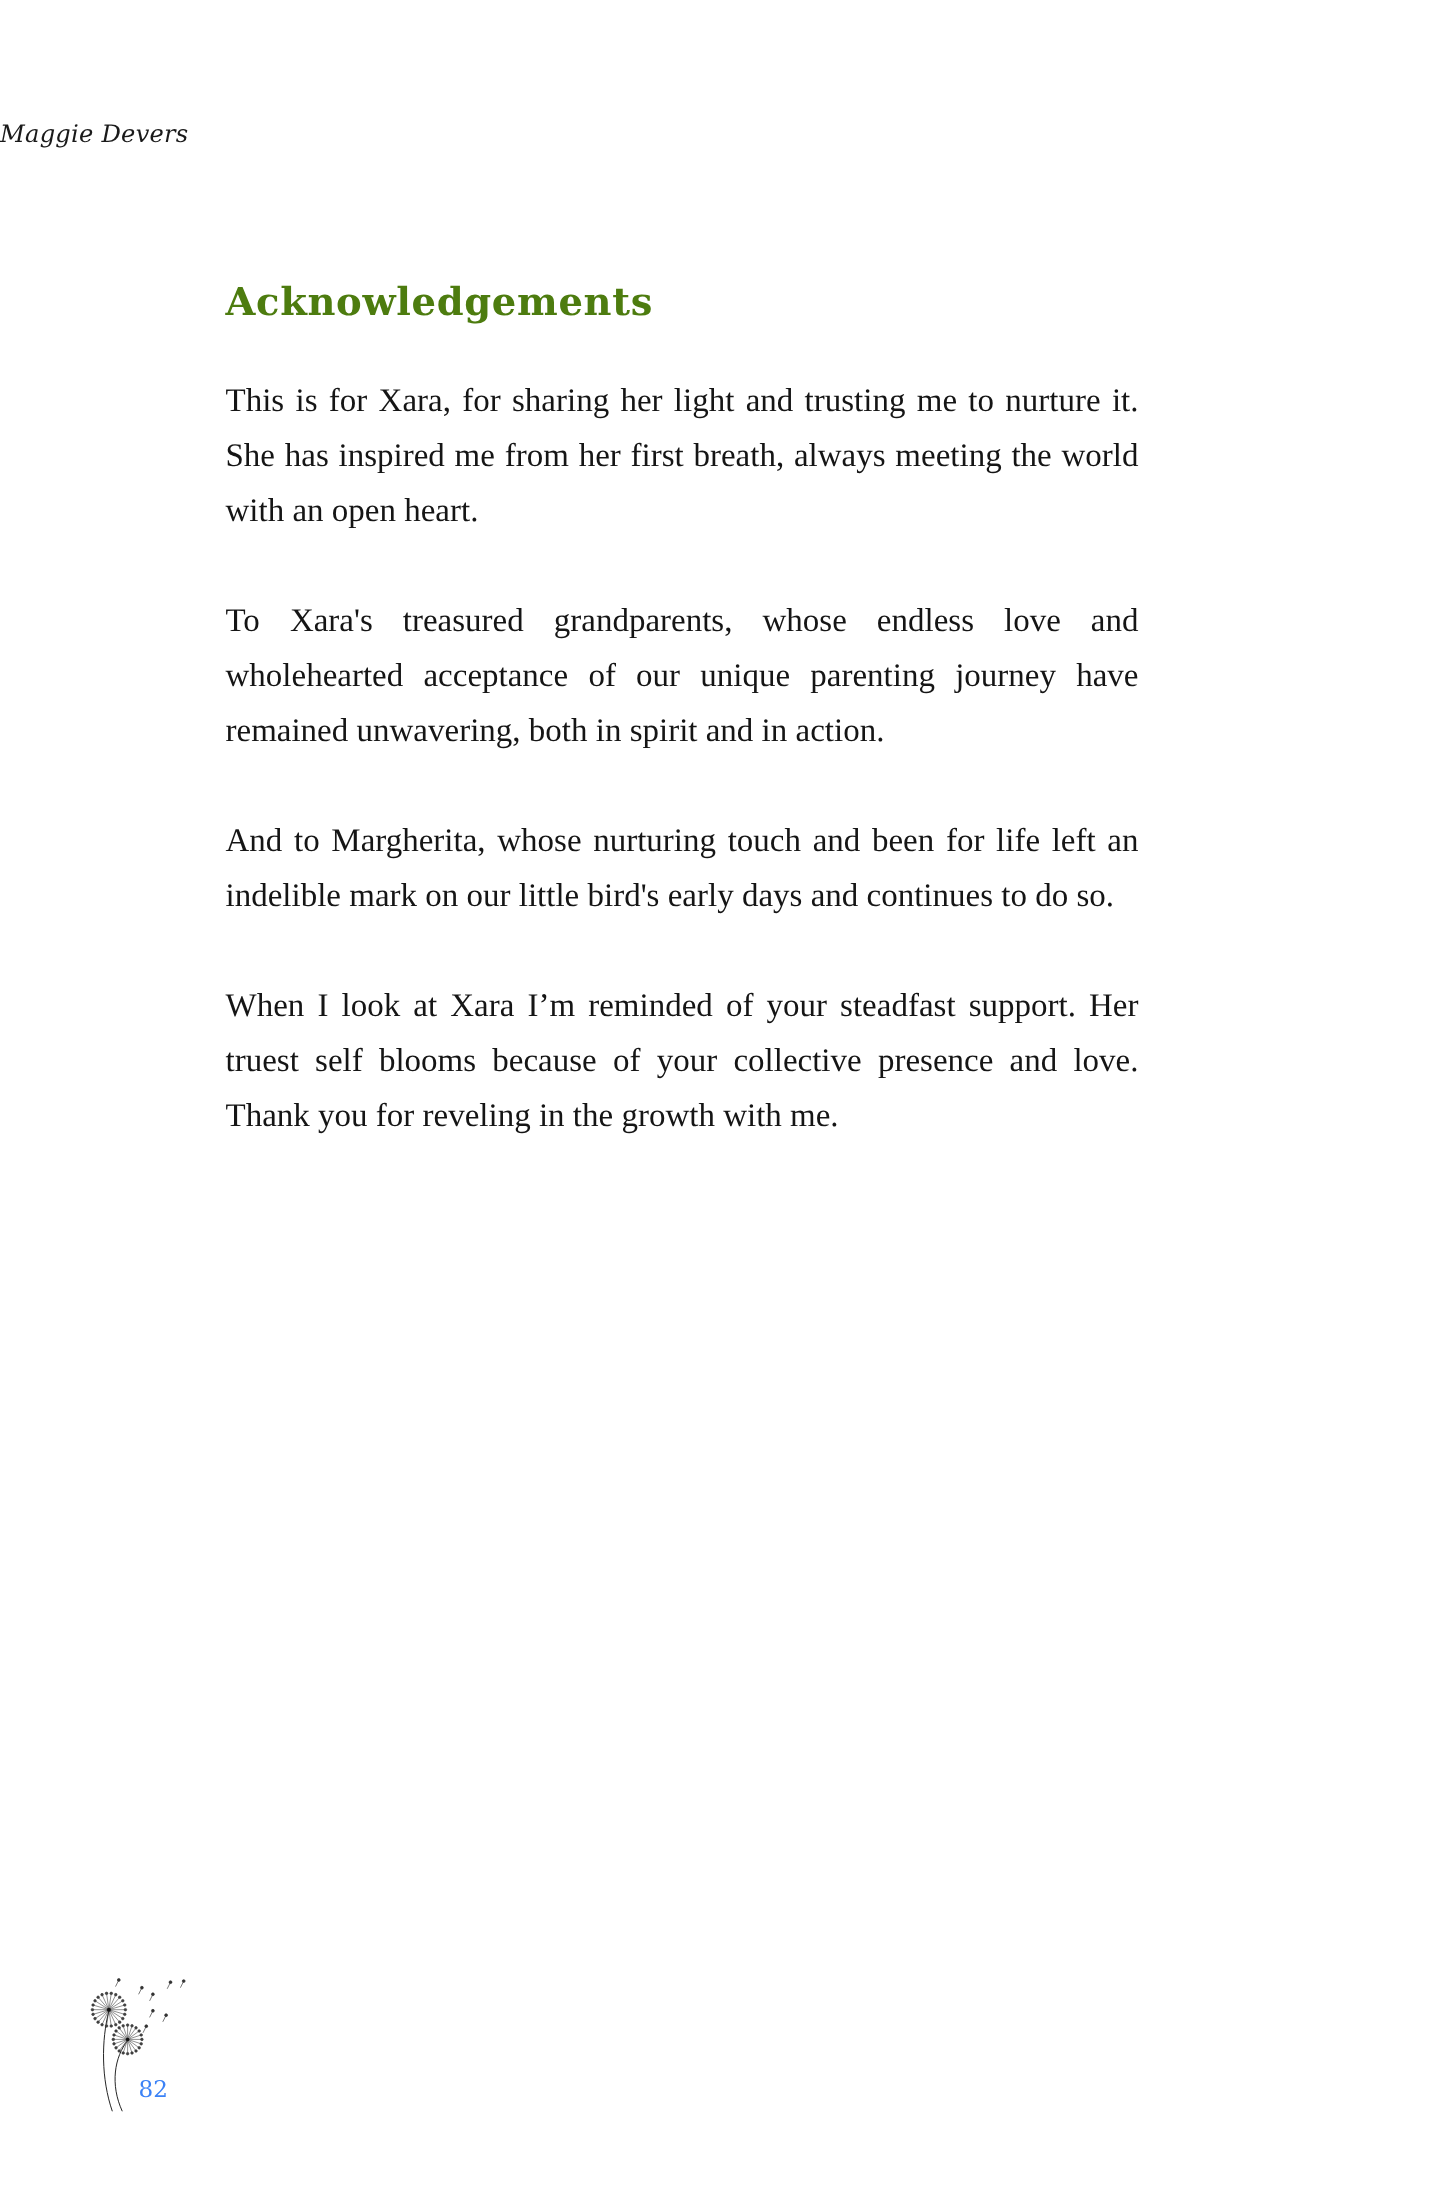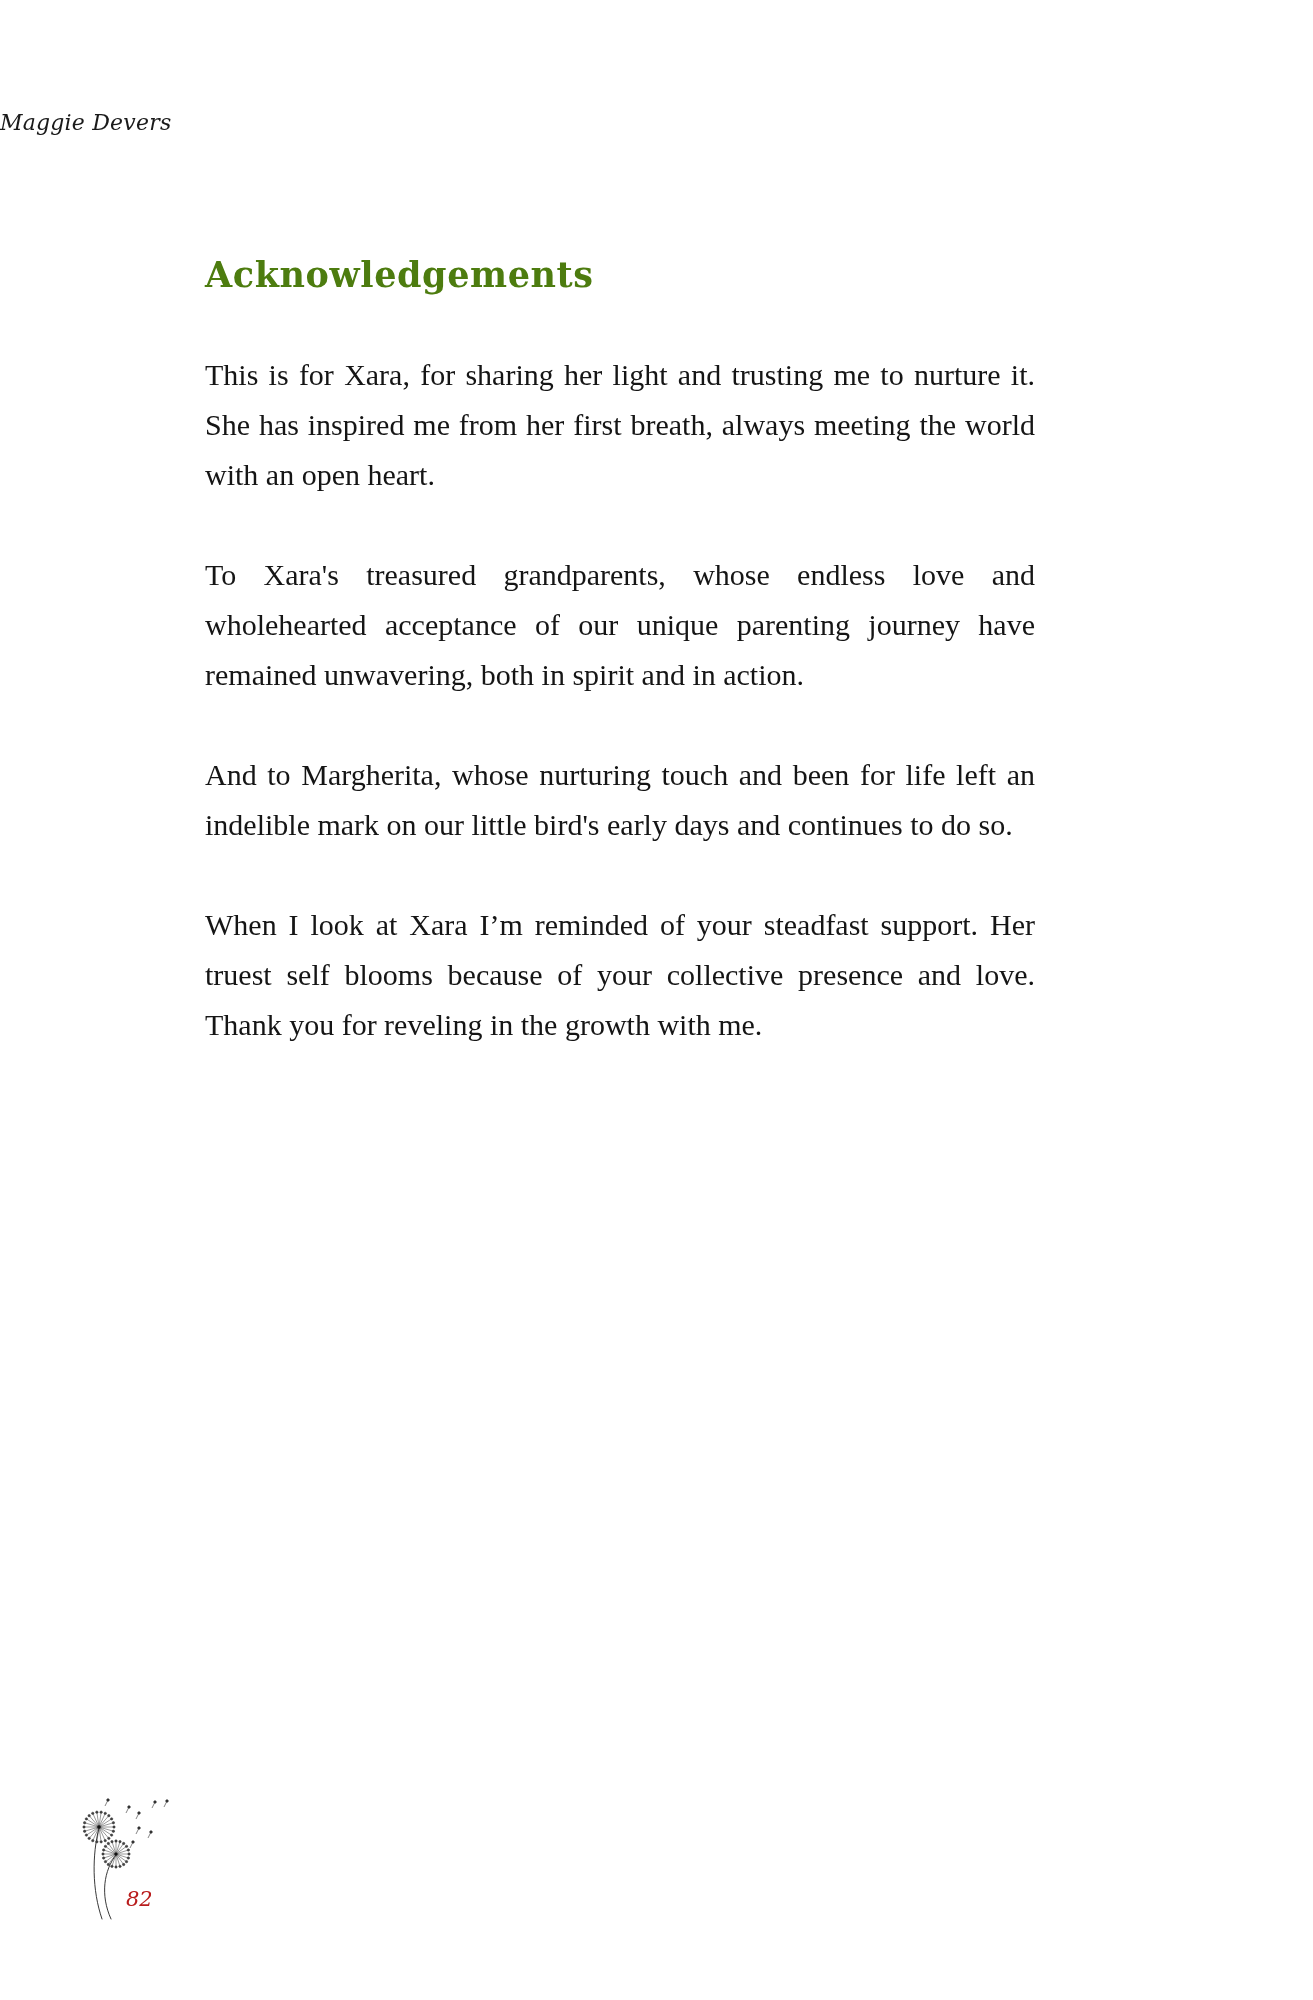--- a/index.html
+++ b/index.html
@@ -44,21 +44,21 @@
     }
     .paragraph {
       margin: 0;
       font-family: "Liberation Serif", "DejaVu Serif", serif;
       font-size: 30px;
       line-height: 50px;
       text-align: justify;
       color: #151515;
     }
     .paragraph-first {
-      margin-top: 50px;
+      margin-top: 40px;
     }
     .paragraph + .paragraph {
       margin-top: 50px;
     }
     .footer {
       position: absolute;
       left: 78px;
       top: 1795px;
       width: 140px;
       height: 130px;
@@ -68,23 +68,22 @@
       left: 0;
       top: 0;
       width: 100px;
       height: 126px;
     }
     .page-number {
       position: absolute;
       left: 48px;
       top: 92px;
       font-family: "DejaVu Serif", serif;
-      font-style: italic;
       font-size: 21px;
-      color: #b91c1c;
+      color: #3b82f6;
     }
   </style>
 </head>
 <body>
 
 <div class="running-header">Maggie Devers</div>
 
 <div class="content">
   <h1 class="chapter-title">Acknowledgements</h1>
   <p class="paragraph paragraph-first">This is for Xara, for sharing her light and trusting me to nurture it. She has inspired me from her first breath, always meeting the world with an open heart.</p>

